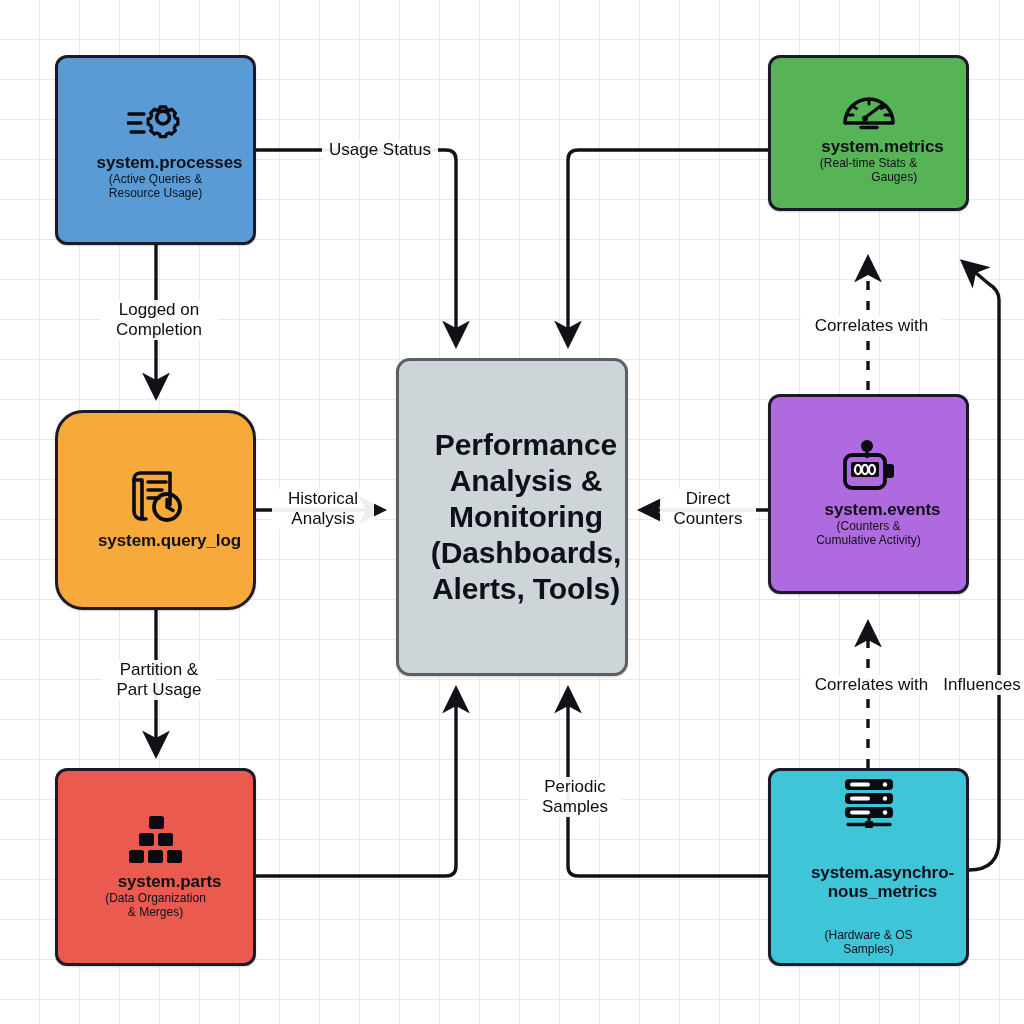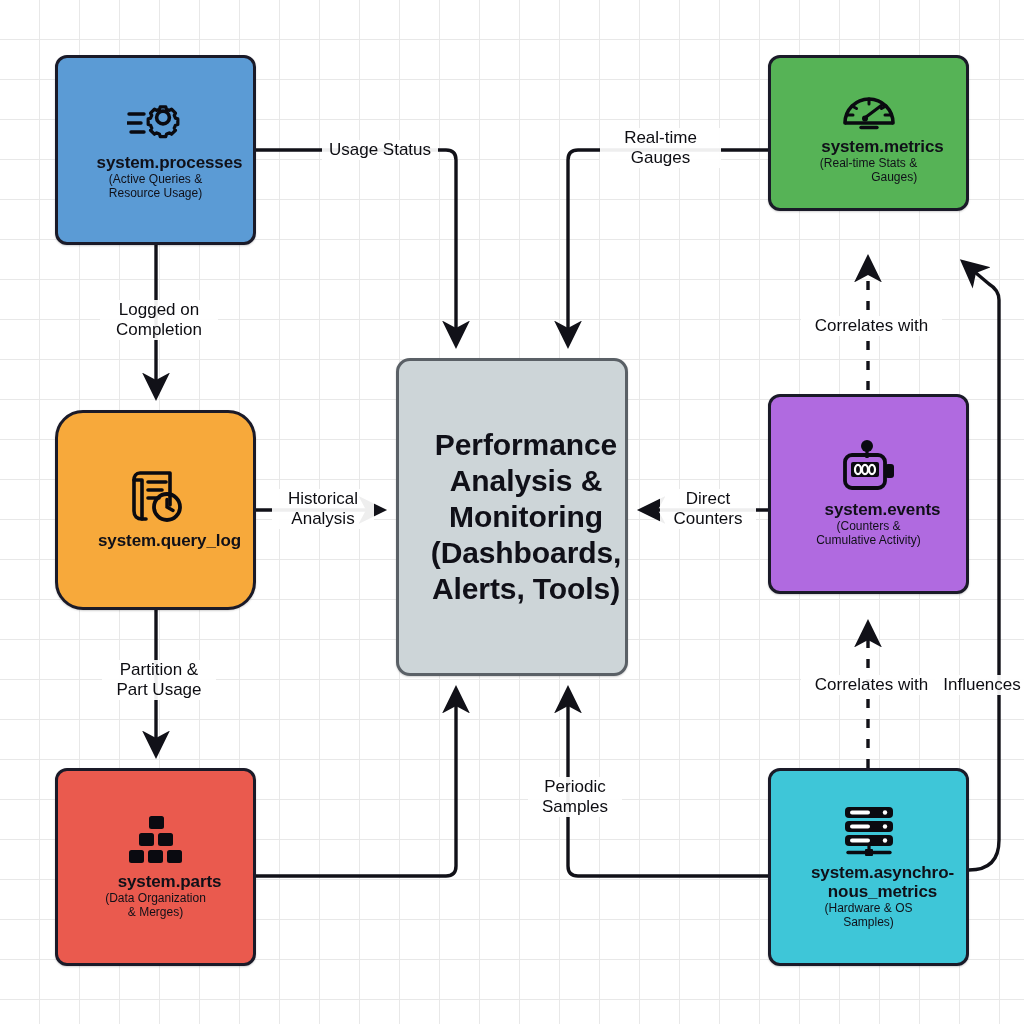--- a/index.html
+++ b/index.html
@@ -212,21 +212,21 @@
           <ellipse cx="32" cy="29.5" rx="3" ry="4.6"></ellipse>
         </g>
         <rect x="45" y="24" width="9" height="14" rx="3" fill="#0a0a10"></rect>
       </svg>
     </span>
     <span class="title">system.events</span>
     <span class="subtitle" style="white-space:pre-line;">(Counters &amp;
 Cumulative Activity)</span>
   </div>
 
-  <div class="node" style="left:768px; top:768px; width:201px; height:198px; background:#3ec6d8;">
+  <div class="node" style="left:768px; top:768px; width:201px; height:198px; background:#3ec6d8;justify-content:space-between;">
     <span class="icon">
       <svg width="58" height="52" viewBox="0 0 58 52">
         <g fill="#0a0a10">
           <rect x="5" y="2" width="48" height="11" rx="4"></rect>
           <rect x="5" y="16" width="48" height="11" rx="4"></rect>
           <rect x="5" y="30" width="48" height="11" rx="4"></rect>
         </g>
         <g fill="#ffffff">
           <rect x="10" y="5.5" width="20" height="4" rx="2"></rect>
           <rect x="10" y="19.5" width="20" height="4" rx="2"></rect>
@@ -241,22 +241,20 @@
       </svg>
     </span>
     <span class="title" style="white-space:pre-line;">system.asynchro-
 nous_metrics</span>
     <span class="subtitle" style="white-space:pre-line;">(Hardware &amp; OS
 Samples)</span>
   </div>
 
   <div class="edge-label" style="left:322px; top:140px; width:110px;">Usage Status</div>
 
-  <div class="edge-label" style="left:600px; top:128px; width:115px;">Real-time
-Gauges</div>
 
   <div class="edge-label" style="left:100px; top:300px; width:112px;">Logged on
 Completion</div>
 
   <div class="edge-label" style="left:272px; top:489px; width:96px;">Historical
 Analysis</div>
 
   <div class="edge-label" style="left:660px; top:489px; width:90px;">Direct
 Counters</div>
 

